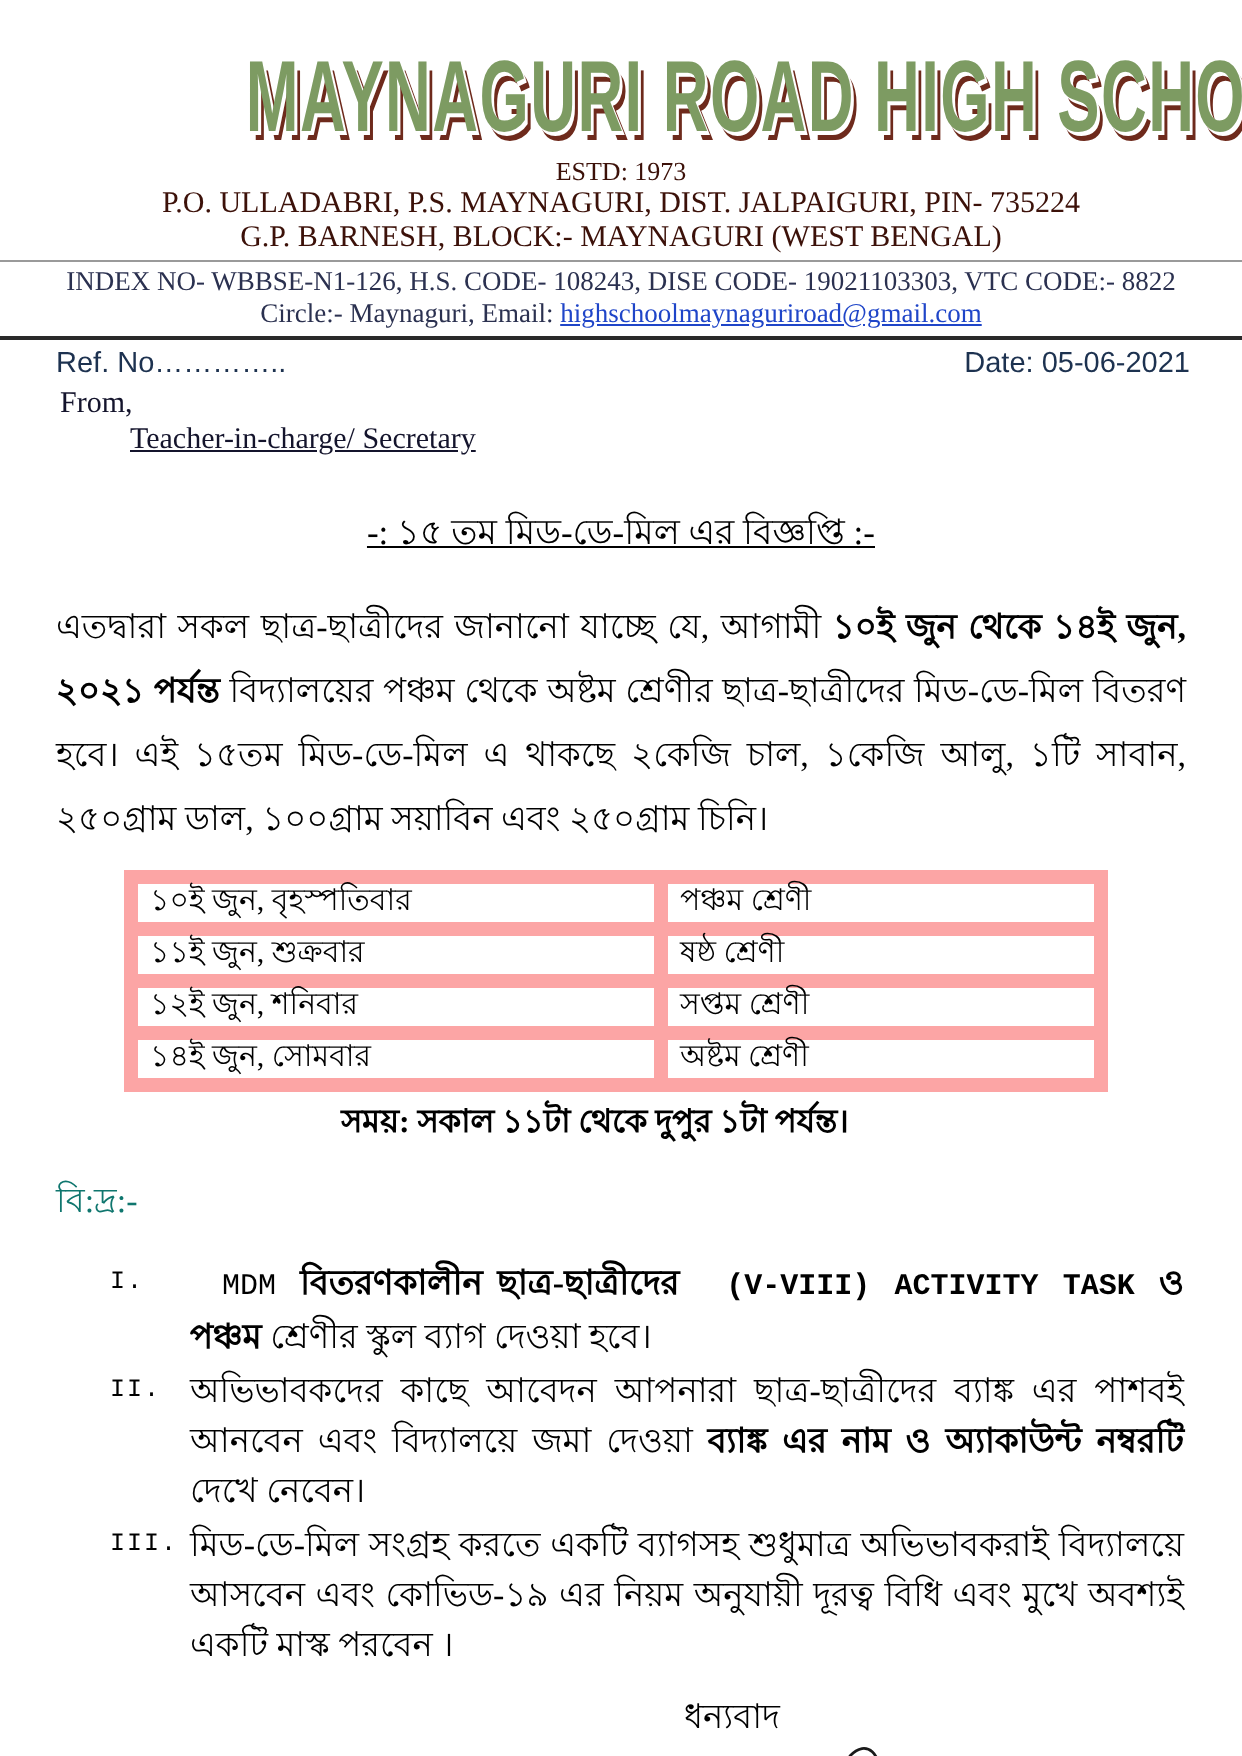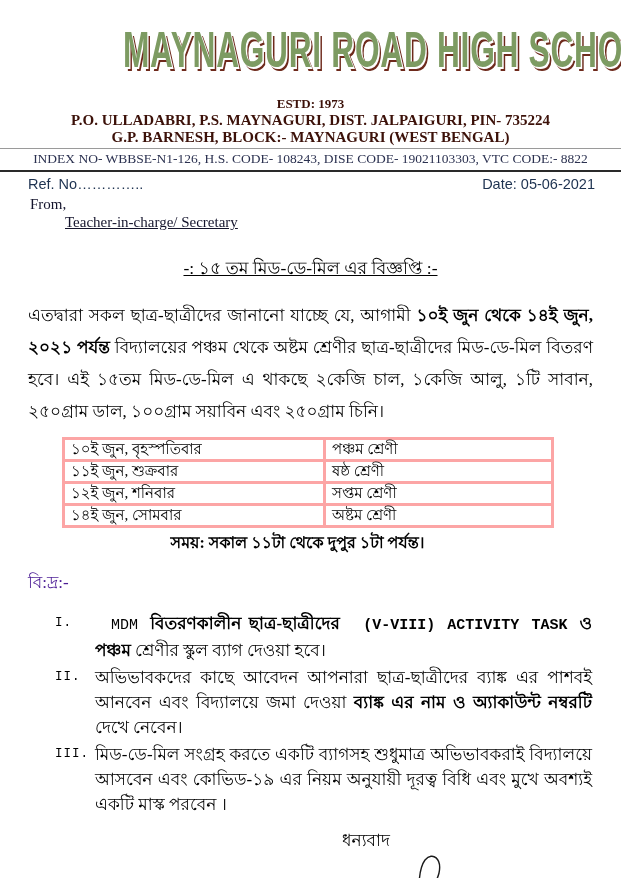--- a/index.html
+++ b/index.html
@@ -11,22 +11,22 @@
   .hdr{ text-align:center; padding-top:10px;}
   .school-name-wrap{text-align:center;height:52px;margin-top:14px;}
   .school-name{
     display:inline-block;
     font-family:"Liberation Sans",sans-serif;
     font-weight:bold;font-size:44px;line-height:44px;white-space:nowrap;
     color:#7d9b62;letter-spacing:1px;
     transform:scale(0.72,1.15);transform-origin:center top;
     text-shadow:2px 2px 0 #ffffff,4px 4px 0 #6e2a1c;
   }
-  .estd{font-weight:bold;font-size:13px;color:#3c1109;margin-top:20px;}
-  .addr{font-weight:bold;font-size:15px;color:#3c1109;line-height:16.5px;}
+  .estd{font-weight:normal;font-size:13px;color:#3c1109;margin-top:2px;}
+  .addr{font-weight:normal;font-size:15px;color:#3c1109;line-height:16.5px;}
   .rule-thin{border:none;border-top:1px solid #9a9a9a;margin:3px 0 2px 0;}
   .rule-thick{border:none;border-top:2px solid #2a2a2a;margin:3px 0 0 0;}
   .codes{font-size:13.5px;color:#2b3150;line-height:16px;text-align:center;}
   .email-link{color:#1f45c8;text-decoration:underline;cursor:pointer;}
   
   .refrow{
     display:flex;justify-content:space-between;align-items:baseline;
     padding:4px 26px 0 28px;font-family:"Liberation Sans",sans-serif;
     font-size:14.5px;color:#1d3250;font-weight:500;
   }
@@ -44,28 +44,28 @@
     text-align:justify;color:#000;
   }
   .b{font-weight:bold;}
   .m{font-family:"Liberation Mono",monospace;font-size:15px;padding-left:16px;}
   
   table.sched{
     border-collapse:collapse;margin:9px 0 0 62px;width:492px;
     font-size:15px;color:#000;
   }
   table.sched td{
-    border:3px solid #fca5a5;height:18px;padding:0 4px 1px 6px;line-height:18px;
+    border:7px solid #fca5a5;height:18px;padding:0 4px 1px 6px;line-height:18px;
   }
   table.sched td.c1{width:248px;}
   .time-note{
     text-align:center;margin:2px 26px 0 0;font-size:16px;font-weight:bold;color:#000;
   }
   
-  .nb{margin:12px 0 0 28px;font-size:17px;color:#4c1d95;}
+  .nb{margin:12px 0 0 28px;font-size:17px;color:#0f766e;}
   .notes{margin-top:14px;}
   .note-item{display:flex;margin:0 29px 2px 55px;}
   .note-num{
     width:40px;flex:0 0 40px;font-family:"Liberation Mono",monospace;
     font-size:12.5px;padding-top:5px;letter-spacing:1px;color:#000;
   }
   .note-text{flex:1;font-size:17px;line-height:25px;text-align:justify;color:#000;}
   
   .closing{position:relative;height:175px;margin-top:10px;}
   .thanks{position:absolute;left:342px;top:0;font-size:17px;color:#000;}
@@ -82,20 +82,21 @@
 
   <div class="hdr">
     <div class="school-name-wrap">
       <span class="school-name">MAYNAGURI ROAD HIGH SCHOOL (H.S)</span>
     </div>
     <div class="estd">ESTD: 1973</div>
     <div class="addr">P.O. ULLADABRI, P.S. MAYNAGURI, DIST. JALPAIGURI, PIN- 735224</div>
     <div class="addr">G.P. BARNESH, BLOCK:- MAYNAGURI (WEST BENGAL)</div>
     <hr class="rule-thin">
     <div class="codes">INDEX NO- WBBSE-N1-126, H.S. CODE- 108243, DISE CODE- 19021103303, VTC CODE:- 8822</div>
+    <div class="codes"><span>Circle:- Maynaguri, Email: </span><span class="email-link">highschoolmaynaguriroad@gmail.com</span></div>
     <hr class="rule-thick">
   </div>
 
   <div class="refrow">
     <span>Ref. No…………..</span>
     <span>Date: 05-06-2021</span>
   </div>
 
   <div class="fromblk">
     <div>From,</div>

